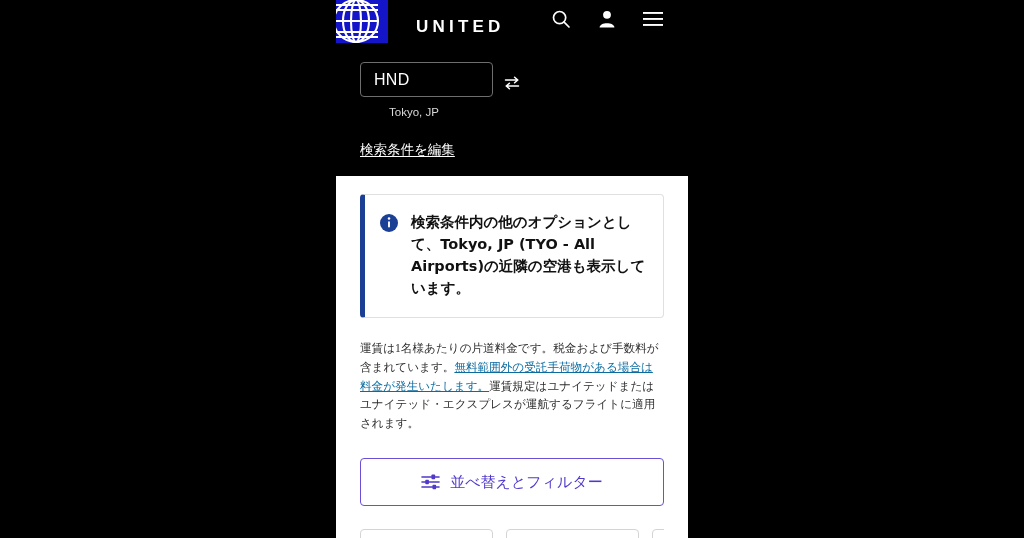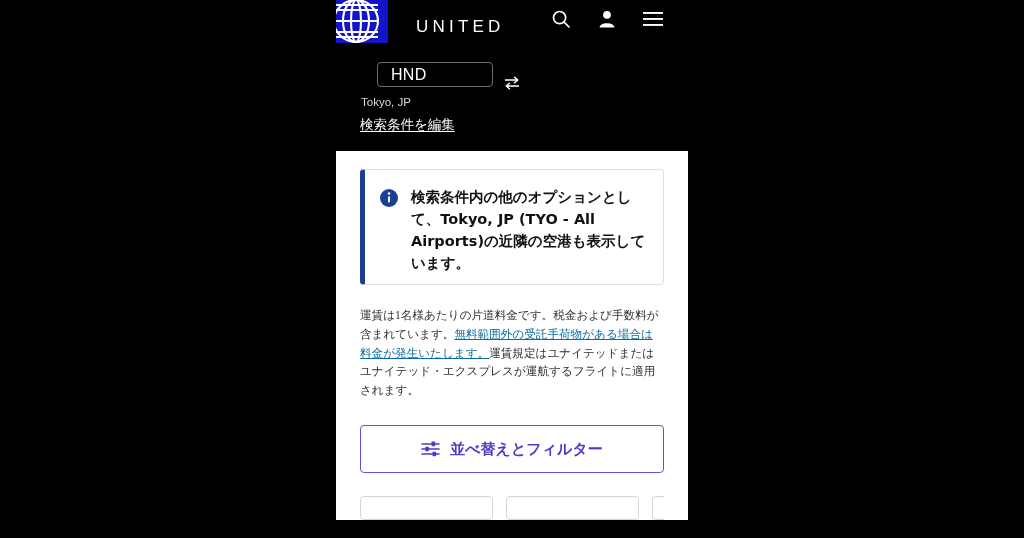--- a/index.html
+++ b/index.html
@@ -52,21 +52,21 @@
     background: #1414c8;
     position: relative;
     overflow: hidden;
     flex: none;
   }
   .logo-tile svg { display: block; width: 52px; height: 43px; }
 
   .wordmark {
     color: #ffffff;
     font-size: 17px;
-    font-weight: 400;
+    font-weight: 700;
     letter-spacing: 4.2px;
     margin-left: 28px;
     margin-top: 11px;
     font-family: "Liberation Sans", sans-serif;
   }
 
   .header-actions {
     position: absolute;
     right: 22px;
     top: 6px;
@@ -86,57 +86,57 @@
     padding: 14px 24px 0 24px;
     background: #000;
   }
   .airport-row {
     display: flex;
     align-items: flex-start;
     gap: 0;
   }
   .airport-col { width: 133px; flex: none; }
   .airport-box {
-    height: 25px;
+    height: 35px;
     border: 1px solid #6e6e6e;
     border-radius: 4px;
     display: flex;
     align-items: center;
     padding-left: 13px;
     background: #000;
-    margin-left: 17px;
   }
   .airport-code {
     color: #ffffff;
     font-size: 16px;
     letter-spacing: 0.3px;
   }
   .airport-city {
     color: #d9d9d9;
     font-size: 11.5px;
     margin-top: 9px;
     padding-left: 1px;
+    margin-left: 28px;
   }
   .swap-wrap {
     width: 38px;
     flex: none;
     display: flex;
     align-items: center;
     justify-content: center;
     height: 41px;
   }
   .swap-btn {
     background: none; border: none; cursor: pointer;
     width: 24px; height: 24px;
     display: flex; align-items: center; justify-content: center;
   }
 
   .edit-link {
     display: inline-block;
-    margin-top: 8px;
+    margin-top: 23px;
     color: #ffffff;
     font-size: 13.5px;
     text-decoration: underline;
     text-underline-offset: 2px;
     cursor: pointer;
     font-family: "DejaVu Sans", sans-serif;
   }
 
   
   .content-panel {
@@ -146,21 +146,21 @@
     padding: 18px 24px 0 24px;
   }
 
   
   .alert {
     display: flex;
     align-items: flex-start;
     border: 1px solid #e0e0e0;
     border-left: 5px solid #1b3f94;
     border-radius: 4px;
-    padding: 16px 14px 10px 14px;
+    padding: 16px 14px 18px 14px;
     background: #ffffff;
   }
   .alert-icon { flex: none; margin-top: 2px; margin-right: 12px; }
   .alert-text {
     font-size: 14.5px;
     line-height: 1.52;
     color: #111111;
     font-weight: 700;
     font-family: "DejaVu Sans", sans-serif;
   }
@@ -182,21 +182,21 @@
   
   .filter-btn {
     margin-top: 24px;
     width: 100%;
     height: 48px;
     border: 1px solid #6c4fd8;
     border-radius: 4px;
     background: #ffffff;
     color: #5138c9;
     font-size: 15px;
-    font-weight: 700;
+    font-weight: 400;
     display: flex;
     align-items: center;
     justify-content: center;
     gap: 10px;
     cursor: pointer;
     font-family: "DejaVu Sans", sans-serif;
   }
   .filter-btn svg { display: block; }
 
   

